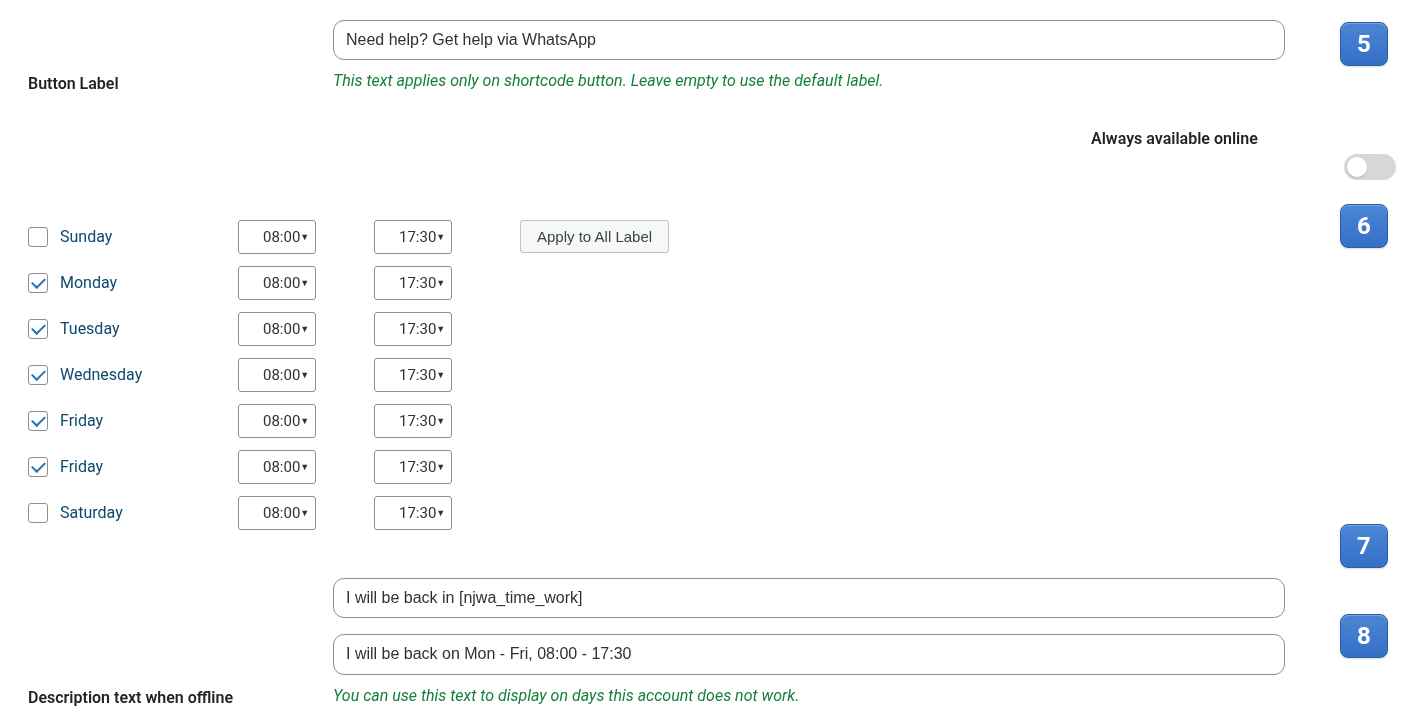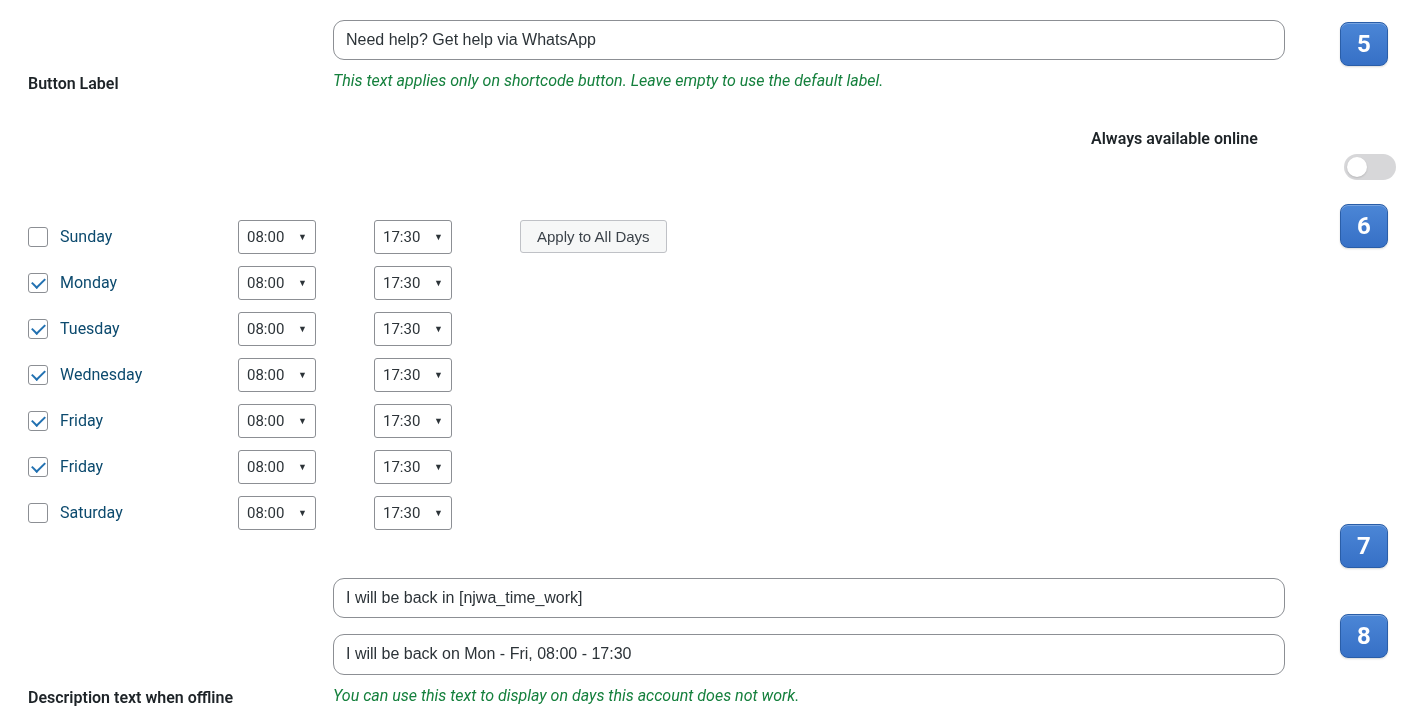--- a/index.html
+++ b/index.html
@@ -94,21 +94,21 @@
       width: 178px;
       font-size: 16px;
       color: #0c4a6e;
     }
     .time-select {
       width: 78px;
       height: 34px;
       border: 1px solid #8c8f94;
       border-radius: 3px;
       background: #fff;
-      padding: 0 8px;
+      padding: 0 24px;
       font-size: 15px;
       color: #2c3338;
       display: flex;
       align-items: center;
       justify-content: space-between;
       cursor: pointer;
       margin-right: 58px;
     }
     .time-select:last-of-type {
       margin-right: 68px;
@@ -181,21 +181,21 @@
         <div class="checkbox"></div>
         <div class="day-name">Sunday</div>
         <div class="time-select">
           <span>08:00</span>
           <span class="caret">▼</span>
         </div>
         <div class="time-select">
           <span>17:30</span>
           <span class="caret">▼</span>
         </div>
-        <button class="apply-btn" type="button">Apply to All Days</button>
+        <button class="apply-btn" type="button">Apply to All Label</button>
       </div>
       <div class="day-row">
         <div class="checkbox checked"></div>
         <div class="day-name">Monday</div>
         <div class="time-select">
           <span>08:00</span>
           <span class="caret">▼</span>
         </div>
         <div class="time-select">
           <span>17:30</span>

